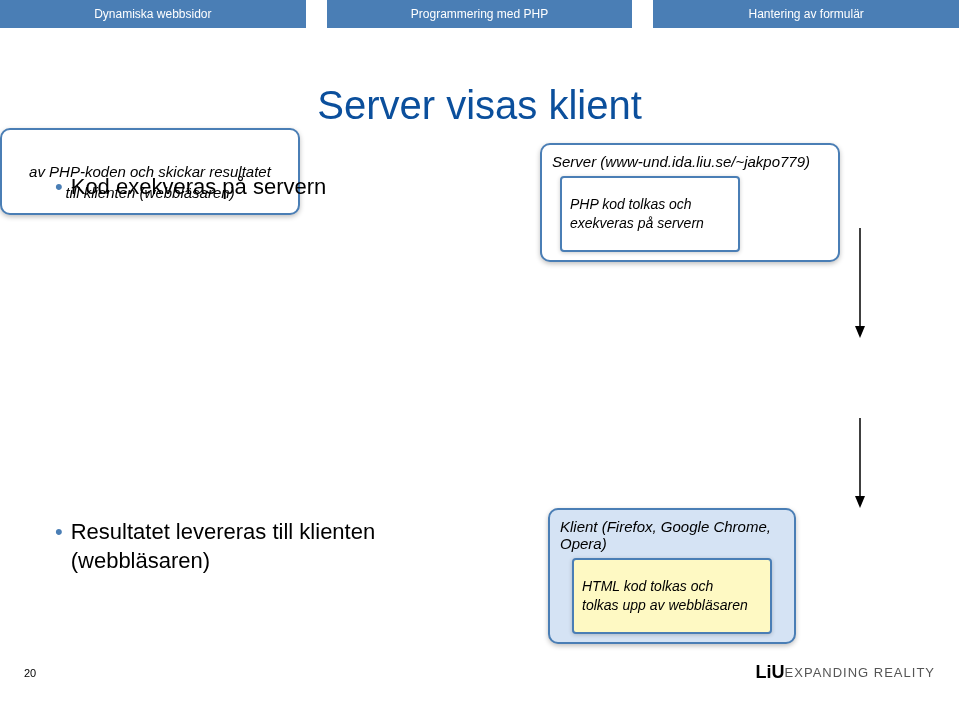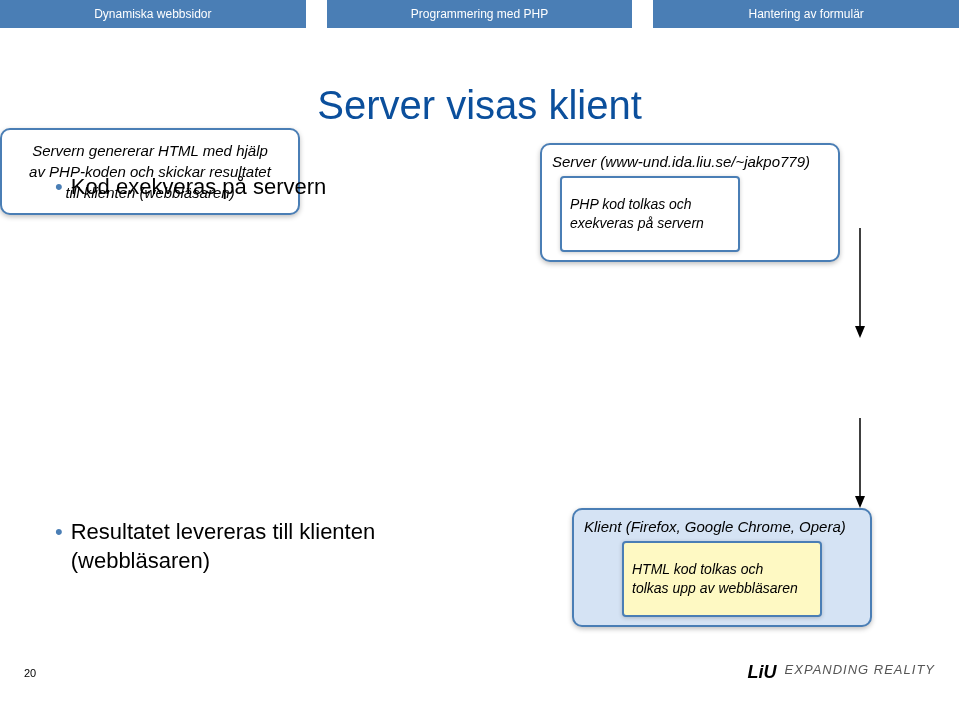--- a/index.html
+++ b/index.html
@@ -108,22 +108,21 @@
   align-items: center;
   justify-content: space-between;
   padding: 0 24px;
 }
 .page-num {
   font-size: 11px;
   color: #000;
 }
 .logo {
   display: flex;
-  gap: 8px;
-  font-style: italic;
+  align-items: center;
 }
 .logo-liu {
   font-weight: bold;
   font-size: 18px;
   color: #000;
 }
 .logo-tag {
   font-size: 13px;
   color: #555;
   letter-spacing: 1px;
@@ -154,39 +153,39 @@
       <span>exekveras på servern</span>
     </div>
   </div>
 
   <svg class="arrow-svg" style="left:850px; top:100px;" width="20" height="110">
     <line x1="10" y1="0" x2="10" y2="100" stroke="#000" stroke-width="1.5"></line>
     <polygon points="10,110 5,98 15,98" fill="#000"></polygon>
   </svg>
 
   <div class="middle-box" style="left:555px; top:210px; width:300px;">
-    <span>Servern genererar HTML med hjälp</span><br>
+    <br>
     <span>av PHP-koden och skickar resultatet</span><br>
     <span>till klienten (webbläsaren)</span>
   </div>
 
   <svg class="arrow-svg" style="left:850px; top:290px;" width="20" height="90">
     <line x1="10" y1="0" x2="10" y2="80" stroke="#000" stroke-width="1.5"></line>
     <polygon points="10,90 5,78 15,78" fill="#000"></polygon>
   </svg>
 
   <div class="bullet" style="left:55px; top:390px;">
     <span class="dot">•</span>
     <span class="txt">
       <span>Resultatet levereras till klienten</span><br>
       <span>(webbläsaren)</span>
     </span>
   </div>
 
-  <div class="box box-outer-blue" style="left:572px; top:380px; width:300px;">
+  <div class="box box-outer-blue" style="left:548px; top:380px; width:248px;">
     <div class="box-label">Klient (Firefox, Google Chrome, Opera)</div>
     <div class="inner-box" style="width:200px; margin:0 auto; background:#fef9c3;">
       <span>HTML kod tolkas och</span><br>
       <span>tolkas upp av webbläsaren</span>
     </div>
   </div>
 
 </div>
 
 <div class="footer">

